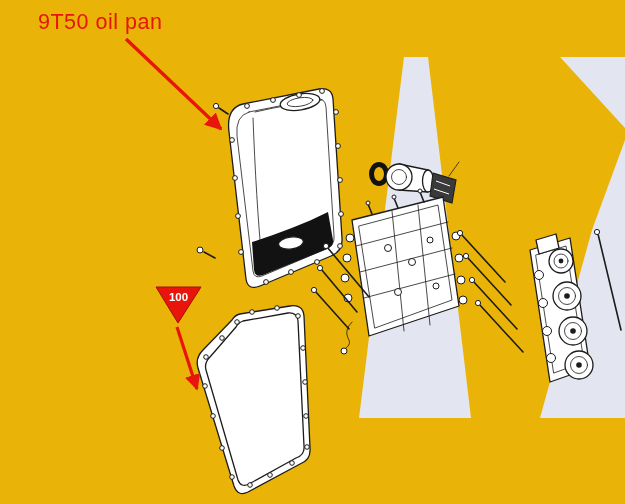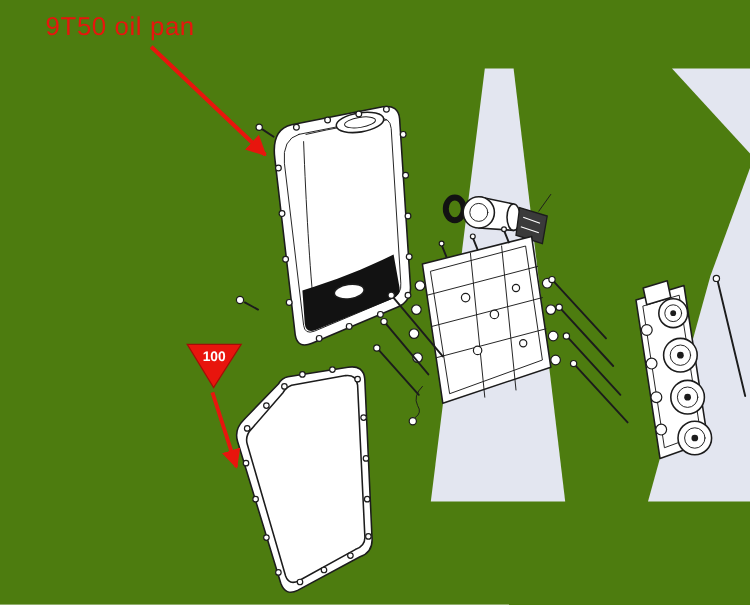--- a/index.html
+++ b/index.html
@@ -1,17 +1,17 @@
 <!DOCTYPE html>
 <html><head>
 <meta charset="utf-8">
 <style>
   html,body{margin:0;padding:0;background:#ffffff;}
   body{width:625px;height:504px;overflow:hidden;font-family:"Liberation Sans",sans-serif;}
-  .stage{position:relative;width:625px;height:504px;background:#4d7c0f;}
+  .stage{position:relative;width:625px;height:504px;background:#eab308;}
   svg{display:block;}
   .wm{fill:#e3e6f0;}
   .lnt{fill:none;stroke:#1c1c1c;stroke-width:.8;stroke-linecap:round;stroke-linejoin:round;}
   .wfill{fill:#ffffff;stroke:#1c1c1c;stroke-width:1.3;stroke-linejoin:round;}
   .hole{fill:#ffffff;stroke:#1c1c1c;stroke-width:1;}
   .dk{fill:#121212;stroke:none;}
   .dkblock{fill:#3a3a3a;stroke:#1c1c1c;stroke-width:1.1;}
   .bolt{stroke:#1c1c1c;stroke-width:1.6;stroke-linecap:round;fill:none;}
   .label{font-size:21.5px;font-weight:500;letter-spacing:.5px;}
   .num{font-size:11.5px;font-weight:bold;text-anchor:middle;}

